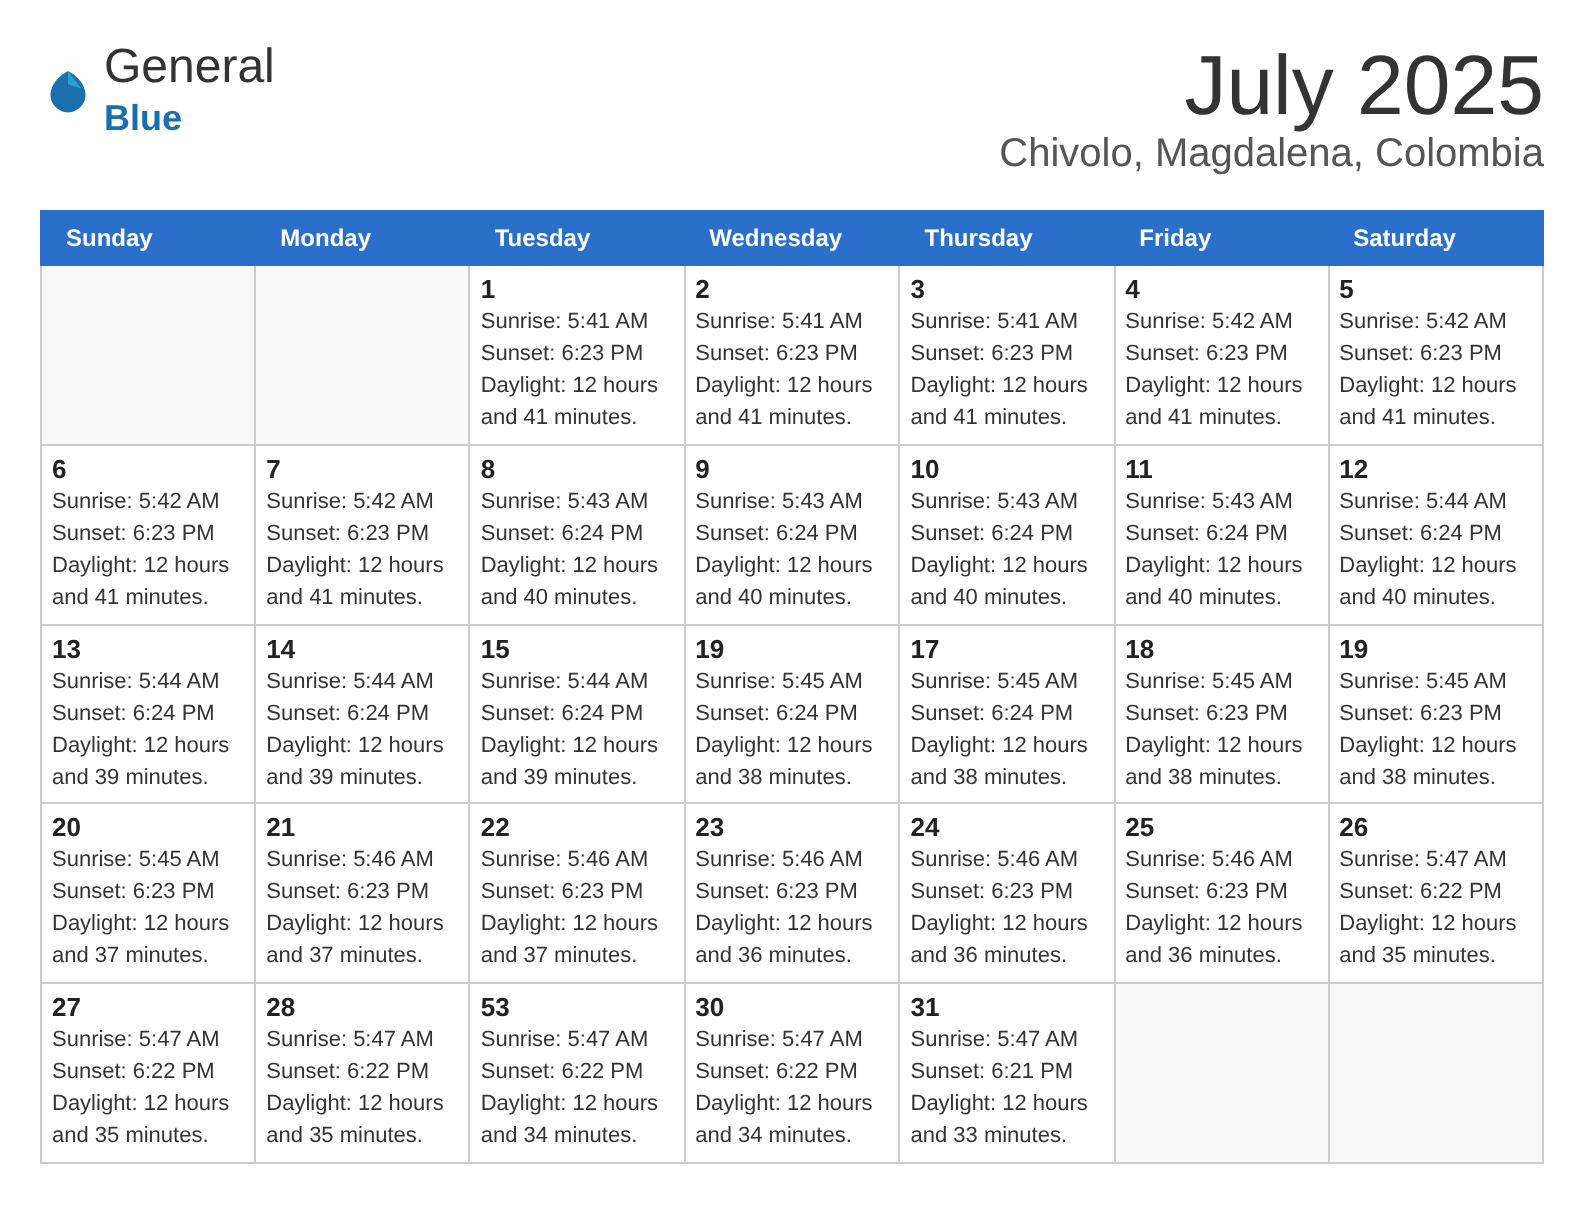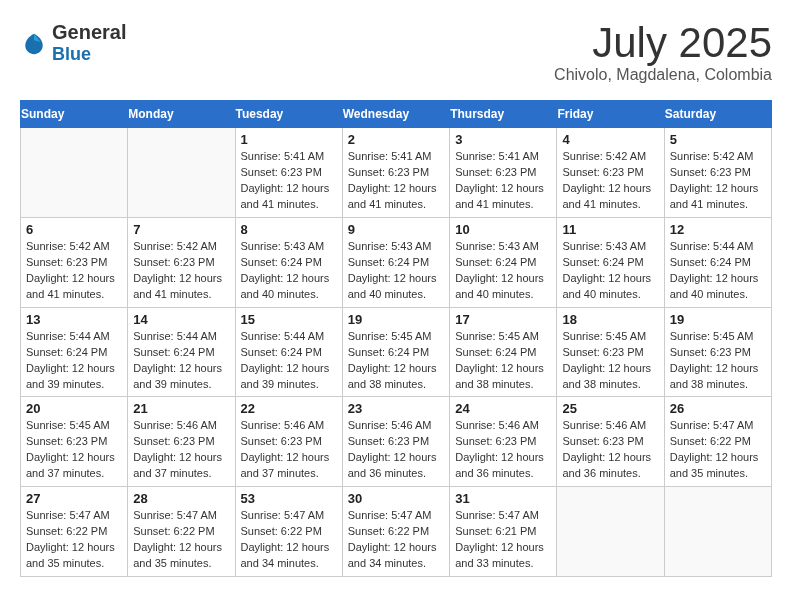--- a/index.html
+++ b/index.html
@@ -33,32 +33,32 @@
     .title-block {
       text-align: right;
     }
     .month-year {
       font-size: 42px;
       font-weight: normal;
       color: #333;
       line-height: 1.1;
     }
     .location {
-      font-size: 16px;
+      font-size: 20px;
       color: #555;
     }
     .calendar {
       width: 100%;
       border-collapse: collapse;
       font-size: 11px;
     }
     .calendar th {
       background-color: #2a6fc9;
       color: #fff;
-      padding: 6px 0;
+      padding: 6px 12px;
       text-align: left;
       font-size: 12px;
       font-weight: bold;
       border: 1px solid #2a6fc9;
     }
     .calendar td {
       border: 1px solid #ccc;
       vertical-align: top;
       padding: 4px 5px;
       height: 88px;
@@ -83,21 +83,21 @@
 </head>
 <body>
 
 <div class="header">
   <div class="logo">
     <svg class="logo-icon" viewBox="0 0 30 30" xmlns="http://www.w3.org/2000/svg">
       <path d="M15 5 C15 5 22 8 24 15 C26 22 20 27 15 27 C10 27 4 22 6 15 C8 8 15 5 15 5Z" fill="#1a6faf"></path>
       <path d="M15 5 L22 14 L15 12 Z" fill="#2a9fd6"></path>
     </svg>
     <div class="logo-text">
-      <span style="font-size:20px;font-weight:bold;color:#333;">General</span>
+      <span style="font-size:24px;font-weight:normal;color:#333;">General</span>
       <span style="font-size:18px;font-weight:bold;color:#1a6faf;">Blue</span>
     </div>
   </div>
   <div class="title-block">
     <div class="month-year">July 2025</div>
     <div class="location">Chivolo, Magdalena, Colombia</div>
   </div>
 </div>
 
 <table class="calendar" id="cal-table">

